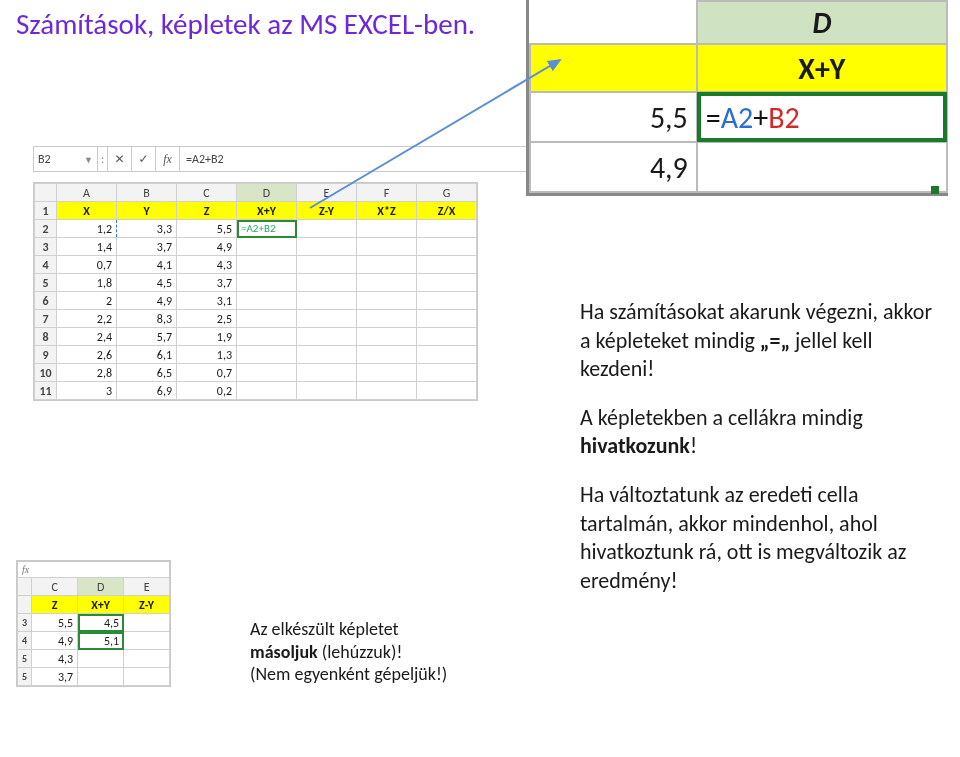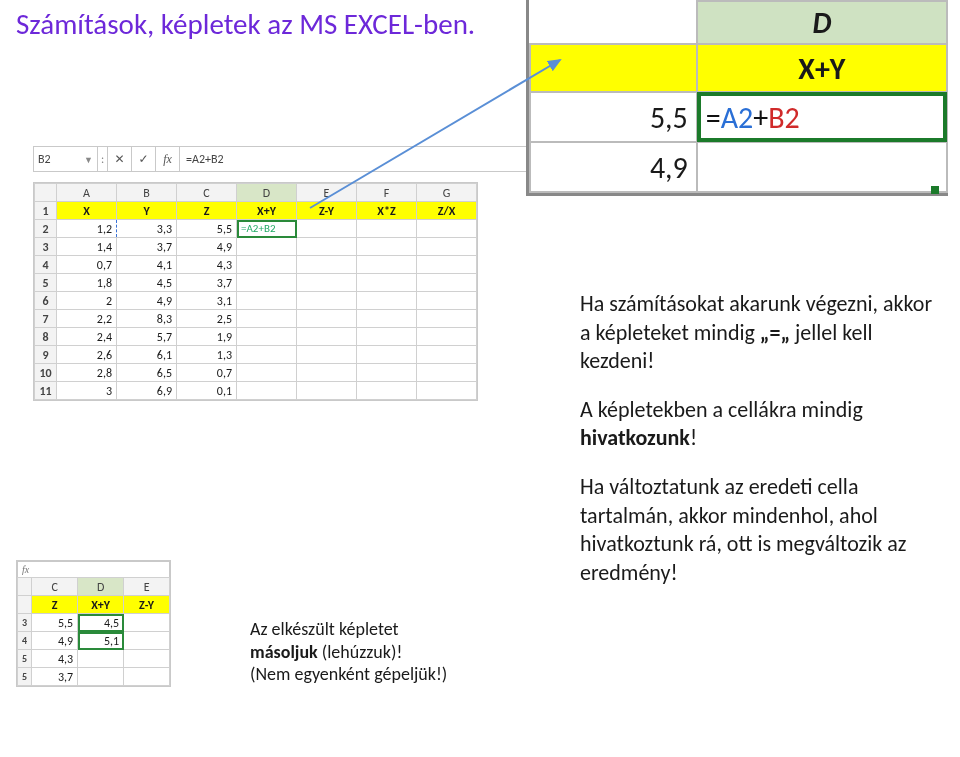--- a/index.html
+++ b/index.html
@@ -162,21 +162,21 @@
     line-height: 1.25;
   }
   .note1 .b { font-weight: bold; }
   .right-block {
     position: absolute;
     left: 580px; top: 290px;
     width: 362px;
     font-size: 22px;
     line-height: 1.3;
   }
-  .right-block p { margin: 0 0 20px 0; }
+  .right-block p { margin: 8px 0 20px 0; }
   .right-block .b { font-weight: bold; }
 
   
   svg.arrow {
     position:absolute;
     left: 300px; top: 40px;
     width: 280px; height: 180px;
     pointer-events: none;
   }
 </style>
@@ -307,21 +307,21 @@
           <td class="val">0,7</td>
           <td></td>
           <td></td>
           <td></td>
           <td></td>
         </tr>
     <tr>
           <th class="rowhead">11</th>
           <td class="val">3</td>
           <td class="val">6,9</td>
-          <td class="val">0,1</td>
+          <td class="val">0,2</td>
           <td></td>
           <td></td>
           <td></td>
           <td></td>
         </tr>
   </tbody>
     </table>
 </div>
 
 <div class="zoom">

